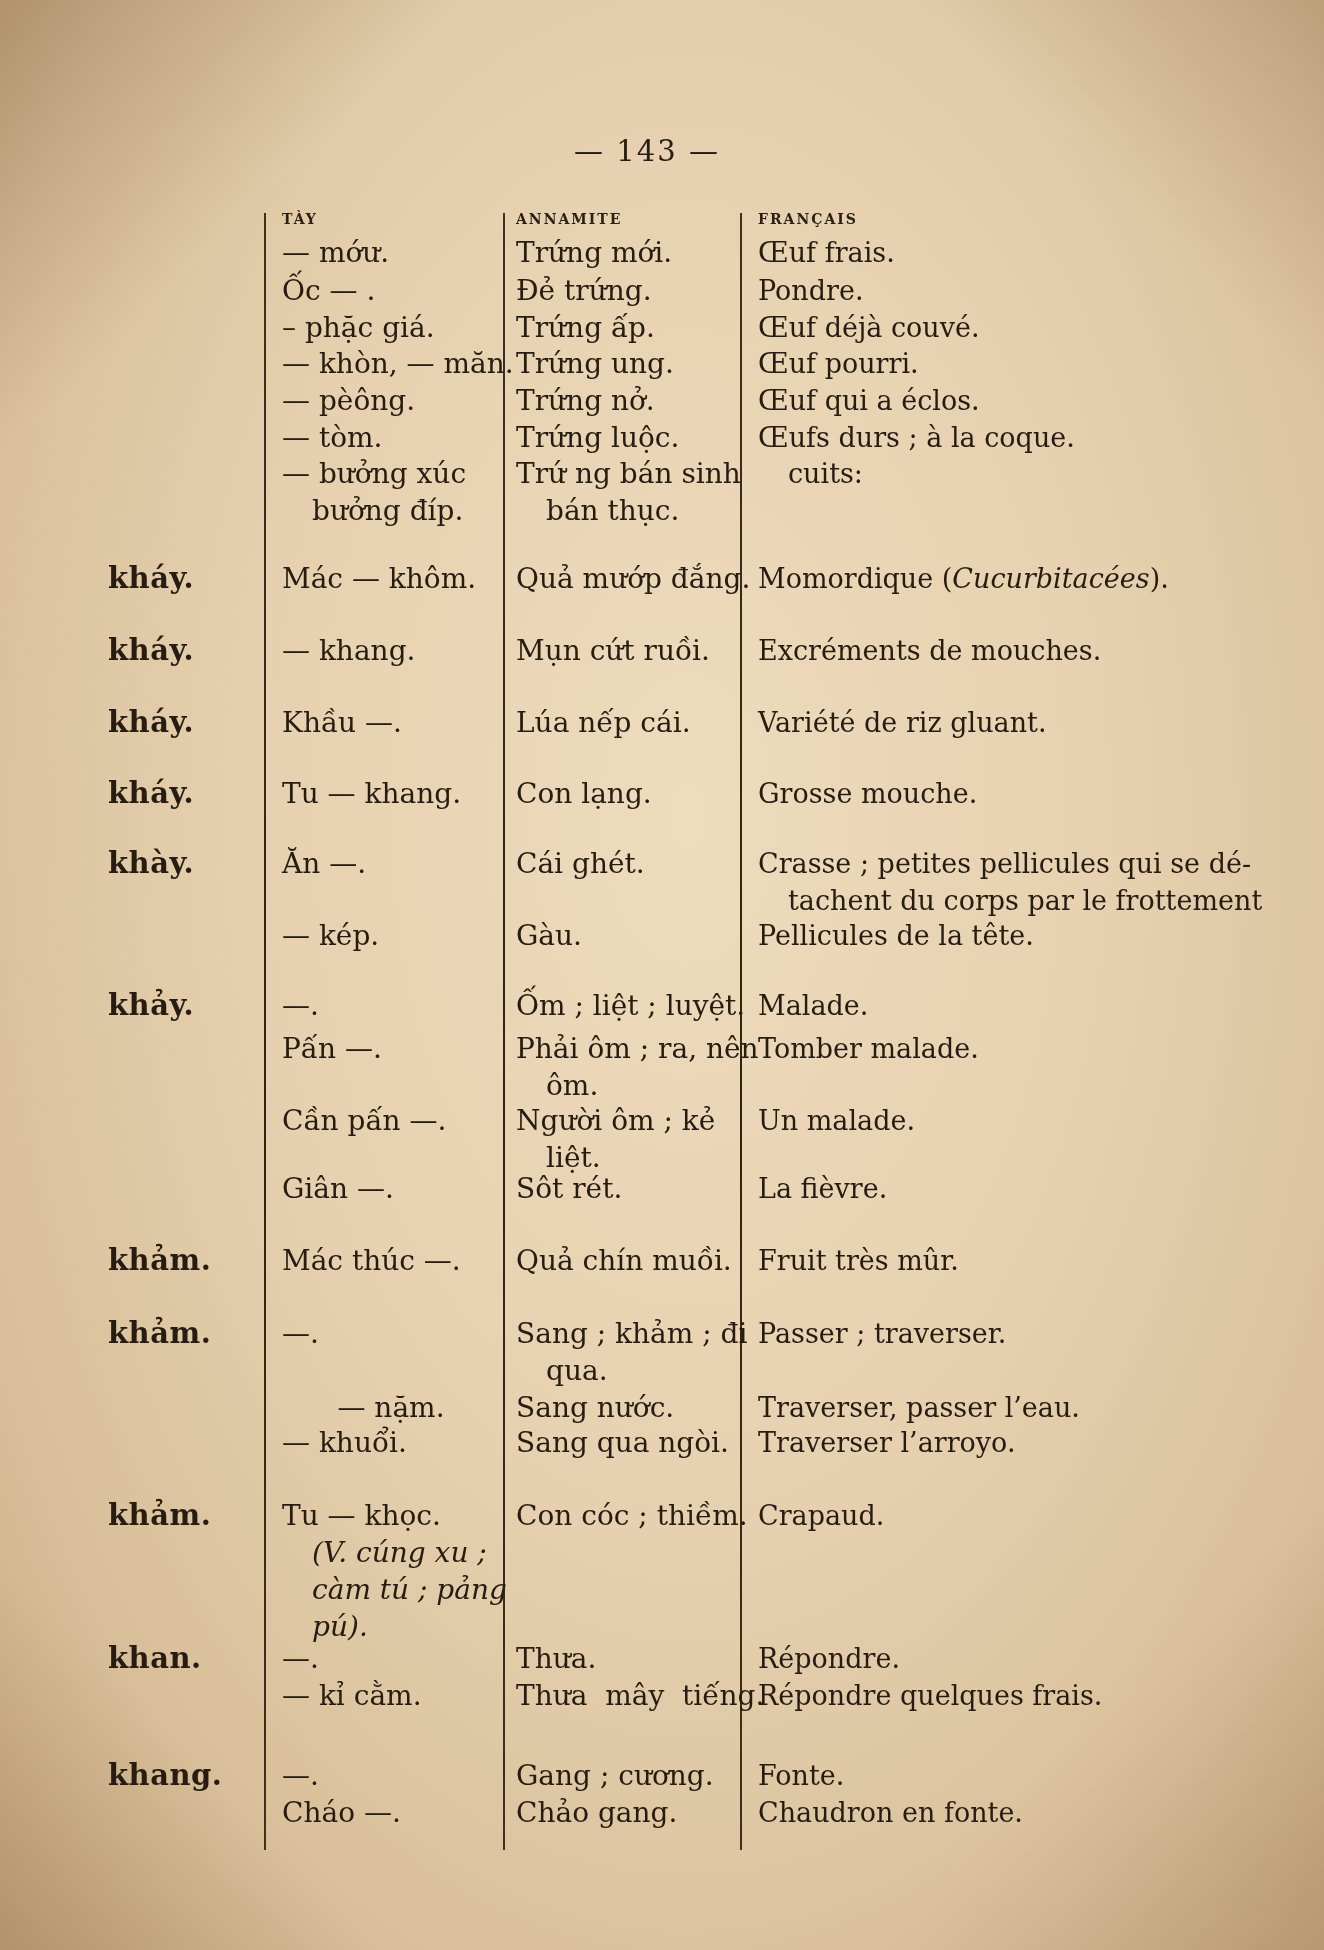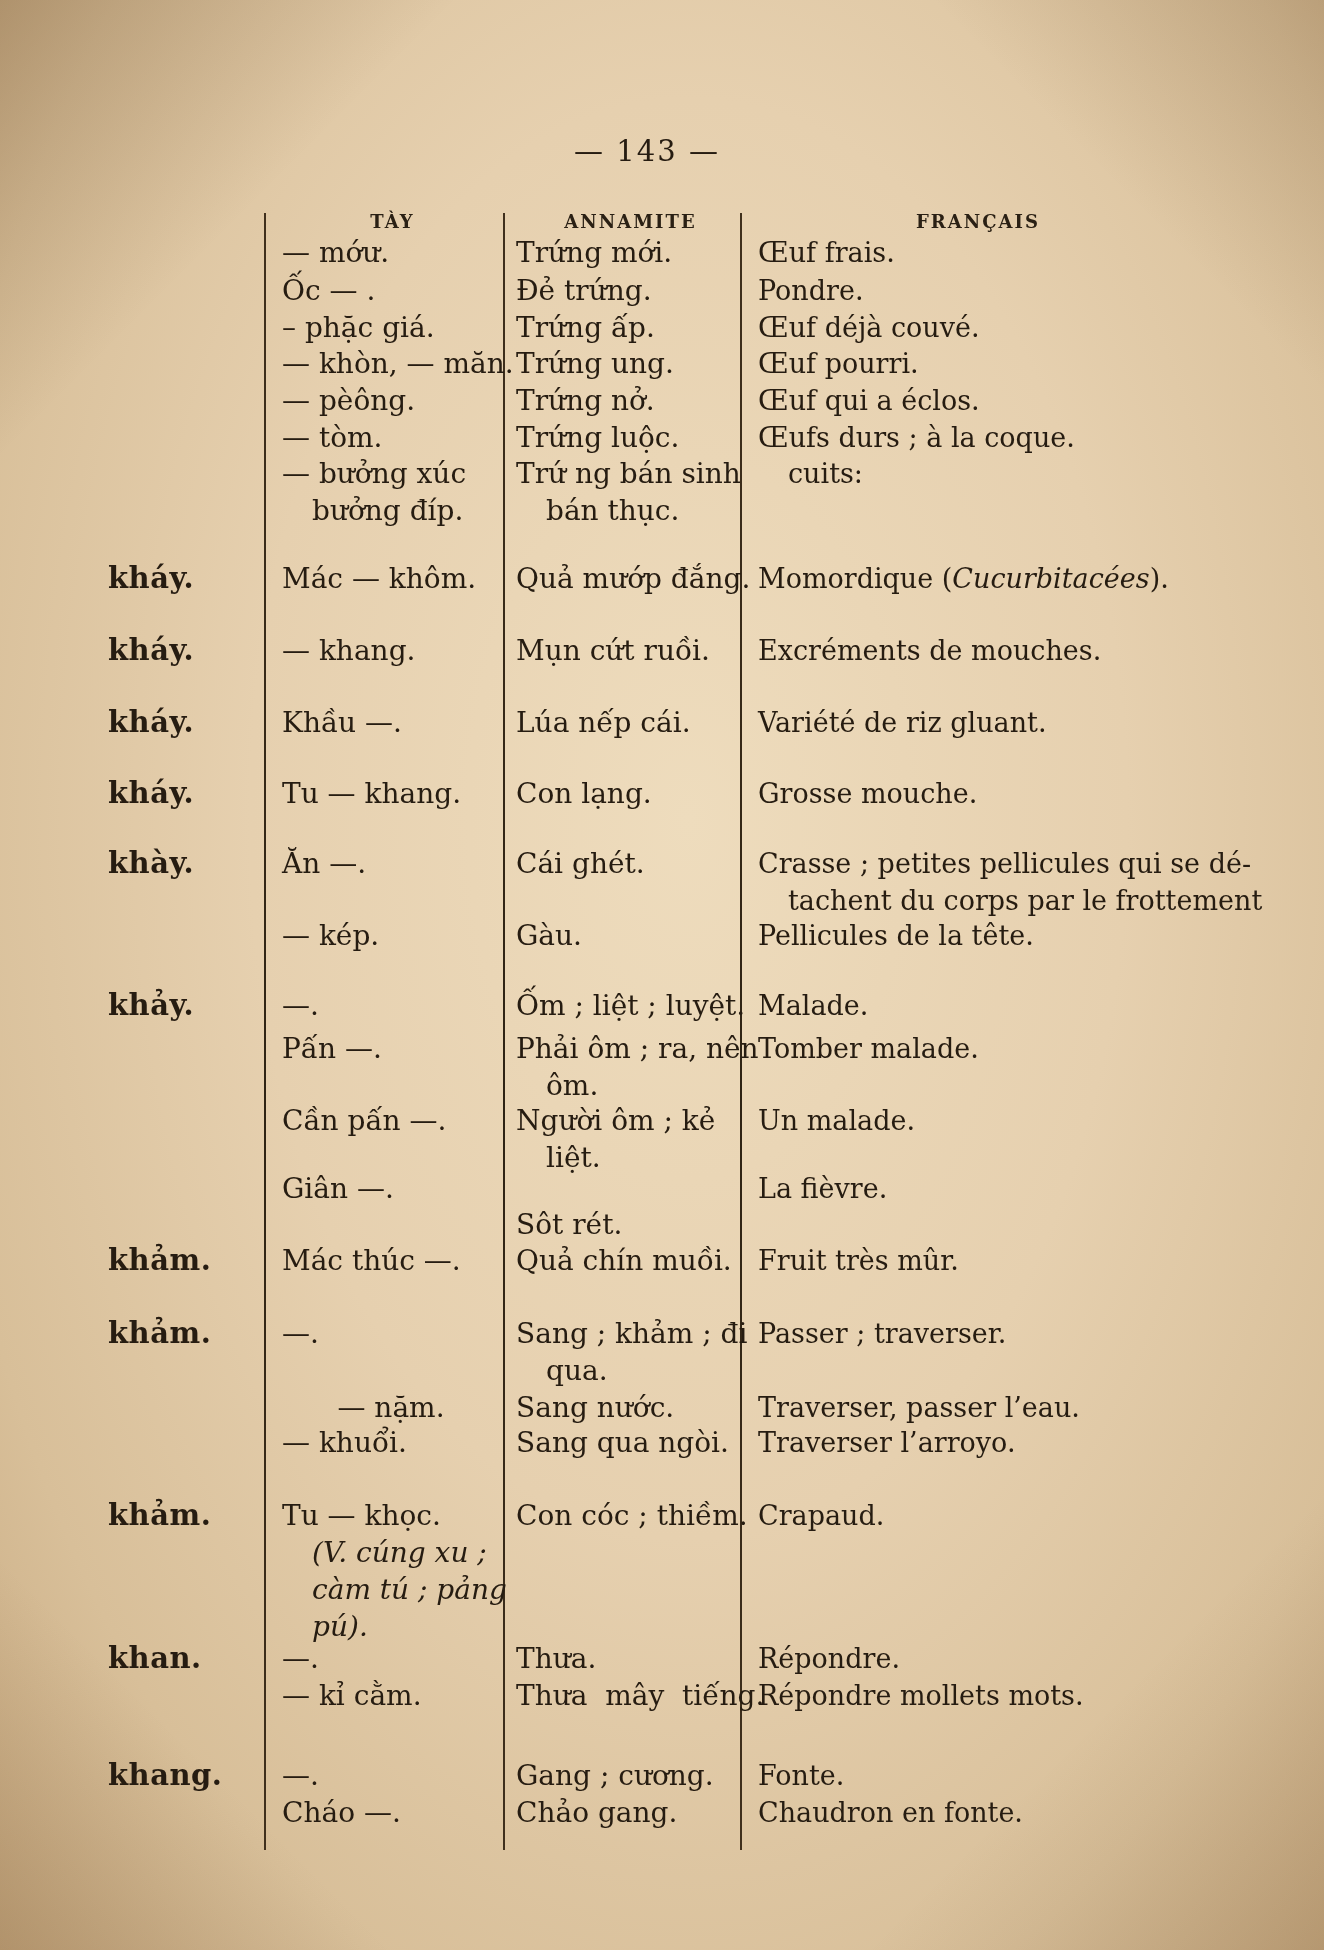--- a/index.html
+++ b/index.html
@@ -17,22 +17,22 @@
       linear-gradient(315deg, rgba(96,64,30,.20), rgba(96,64,30,0) 14%),
       linear-gradient(45deg,  rgba(96,64,30,.22), rgba(96,64,30,0) 12%),
       radial-gradient(ellipse at 52% 42%, #eedcbd 0%, #e6d0af 45%, #d8bf99 78%, #c8aa81 100%);
   }
   .pagenum{
     position:absolute;top:134px;left:447px;width:400px;
     text-align:center;font-size:29px;letter-spacing:2px;white-space:pre;
   }
   .colhead{
     position:absolute;top:211px;height:22px;
-    font-size:18px;font-weight:bold;letter-spacing:2px;
-    text-align:center;white-space:pre;color:#2a2014;
+    font-size:14px;font-weight:bold;letter-spacing:2px;
+    white-space:pre;color:#2a2014;
   }
   .colhead.h-tay{left:282px;width:221px;}
   .colhead.h-ann{left:516px;width:229px;}
   .colhead.h-fr{left:758px;width:440px;}
   .vrule{
     position:absolute;top:213px;height:1637px;width:2px;
     background:linear-gradient(#40301d,#2e2314 55%,#40301d);
   }
   .vrule.r1{left:264px;}
   .vrule.r2{left:503px;}
@@ -256,21 +256,21 @@
           <div class="line cont">liệt.</div>
         </div>
         <div class="cell fr" style="left: 758px; width: 500px;">
           <div class="line">Un malade.</div>
         </div>
       </div>
       <div class="row" style="top: 1170px;">
         <div class="cell tay" style="left: 282px; width: 218px;">
           <div class="line">Giân —.</div>
         </div>
-        <div class="cell ann" style="left: 516px; width: 226px; margin-top: 36px;">
+        <div class="cell ann" style="left: 516px; width: 226px;">
           <div class="line">Sôt rét.</div>
         </div>
         <div class="cell fr" style="left: 758px; width: 500px;">
           <div class="line">La fièvre.</div>
         </div>
       </div>
       <div class="row" style="top: 1242px;">
         <div class="cell head" style="left: 108px; width: 160px;">
           <div class="line">khảm.</div>
         </div>
@@ -353,21 +353,21 @@
         </div>
       </div>
       <div class="row" style="top: 1677px;">
         <div class="cell tay" style="left: 282px; width: 218px;">
           <div class="line">— kỉ cằm.</div>
         </div>
         <div class="cell ann" style="left: 516px; width: 226px;">
           <div class="line">Thưa  mây  tiếng.</div>
         </div>
         <div class="cell fr" style="left: 758px; width: 500px;">
-          <div class="line">Répondre mollets mots.</div>
+          <div class="line">Répondre quelques frais.</div>
         </div>
       </div>
       <div class="row" style="top: 1757px;">
         <div class="cell head" style="left: 108px; width: 160px;">
           <div class="line">khang.</div>
         </div>
         <div class="cell tay" style="left: 282px; width: 218px;">
           <div class="line">—.</div>
         </div>
         <div class="cell ann" style="left: 516px; width: 226px;">

